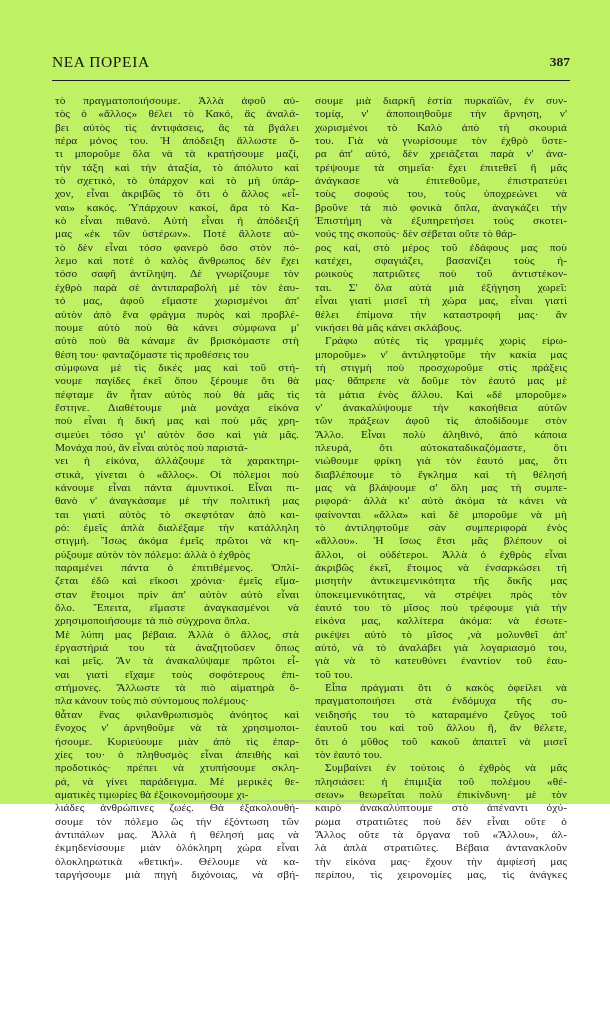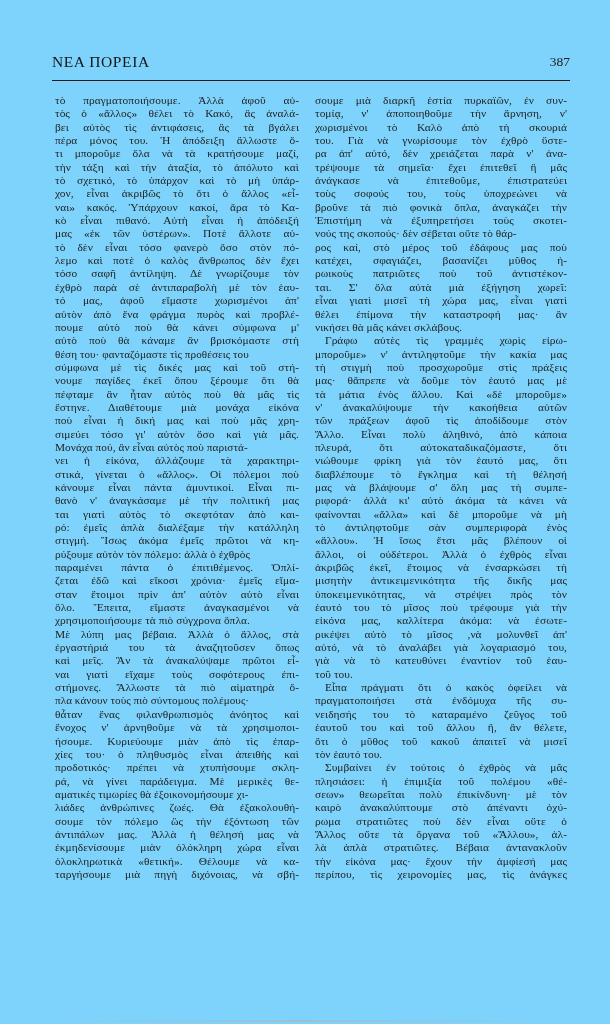--- a/index.html
+++ b/index.html
@@ -11,22 +11,22 @@
       width: 610px;
       height: 1024px;
       position: relative;
       overflow: hidden;
       font-family: "DejaVu Serif", "Liberation Serif", serif;
       color: #1a1a1a;
     }
     .page {
       position: absolute;
       left: 0; top: 0;
-      width: 610px; height: 1024px;
-      background: #7dd3fc;
+      width: 610px; height: 804px;
+      background: #bef264;
     }
     .running-head {
       position: absolute;
       left: 52px;
       top: 53px;
       width: 518px;
       height: 20px;
     }
     .journal-title {
       position: absolute;
@@ -34,21 +34,21 @@
       font-family: "Liberation Serif", "DejaVu Serif", serif;
       font-size: 15.5px;
       letter-spacing: 0.6px;
       color: #151515;
     }
     .page-number {
       position: absolute;
       right: 0; top: 1px;
       font-family: "Liberation Serif", "DejaVu Serif", serif;
       font-size: 13.5px;
-      font-weight: normal;
+      font-weight: bold;
       color: #202020;
     }
     .head-rule {
       position: absolute;
       left: 52px;
       top: 80px;
       width: 518px;
       height: 0;
       border-top: 1.6px solid #1c1c1c;
     }
@@ -164,21 +164,21 @@
       <span class="line">χωρισμένοι τὸ Καλὸ ἀπὸ τὴ σκουριά</span>
       <span class="line">του. Γιὰ νὰ γνωρίσουμε τὸν ἐχθρὸ ὕστε-</span>
       <span class="line">ρα ἀπ' αὐτό, δὲν χρειάζεται παρὰ ν' ἀνα-</span>
       <span class="line">τρέψουμε τὰ σημεῖα· ἔχει ἐπιτεθεῖ ἢ μᾶς</span>
       <span class="line">ἀνάγκασε νὰ ἐπιτεθοῦμε, ἐπιστρατεύει</span>
       <span class="line">τοὺς σοφούς του, τοὺς ὑποχρεώνει νὰ</span>
       <span class="line">βροῦνε τὰ πιὸ φονικὰ ὅπλα, ἀναγκάζει τὴν</span>
       <span class="line">Ἐπιστήμη νὰ ἐξυπηρετήσει τοὺς σκοτει-</span>
       <span class="line" style="transform-origin: left center; transform: scaleX(0.9932); width: 253.719px; text-align-last: left;">νούς της σκοπούς· δὲν σέβεται οὔτε τὸ θάρ-</span>
       <span class="line">ρος καί, στὸ μέρος τοῦ ἐδάφους μας ποὺ</span>
-      <span class="line">κατέχει, σφαγιάζει, βασανίζει μῦθος ἡ-</span>
+      <span class="line">κατέχει, σφαγιάζει, βασανίζει τοὺς ἡ-</span>
       <span class="line">ρωικοὺς πατριῶτες ποὺ τοῦ ἀντιστέκον-</span>
       <span class="line">ται. Σ' ὅλα αὐτὰ μιὰ ἐξήγηση χωρεῖ:</span>
       <span class="line">εἶναι γιατὶ μισεῖ τὴ χώρα μας, εἶναι γιατὶ</span>
       <span class="line">θέλει ἐπίμονα τὴν καταστροφή μας· ἂν</span>
       <span class="line last">νικήσει θὰ μᾶς κάνει σκλάβους.</span>
       <span class="line indent">Γράφω αὐτὲς τὶς γραμμὲς χωρὶς εἰρω-</span>
       <span class="line">μποροῦμε» ν' ἀντιληφτοῦμε τὴν κακία μας</span>
       <span class="line">τὴ στιγμὴ ποὺ προσχωροῦμε στὶς πράξεις</span>
       <span class="line">μας· θἄπρεπε νὰ δοῦμε τὸν ἑαυτό μας μὲ</span>
       <span class="line">τὰ μάτια ἑνὸς ἄλλου. Καὶ «δὲ μποροῦμε»</span>

